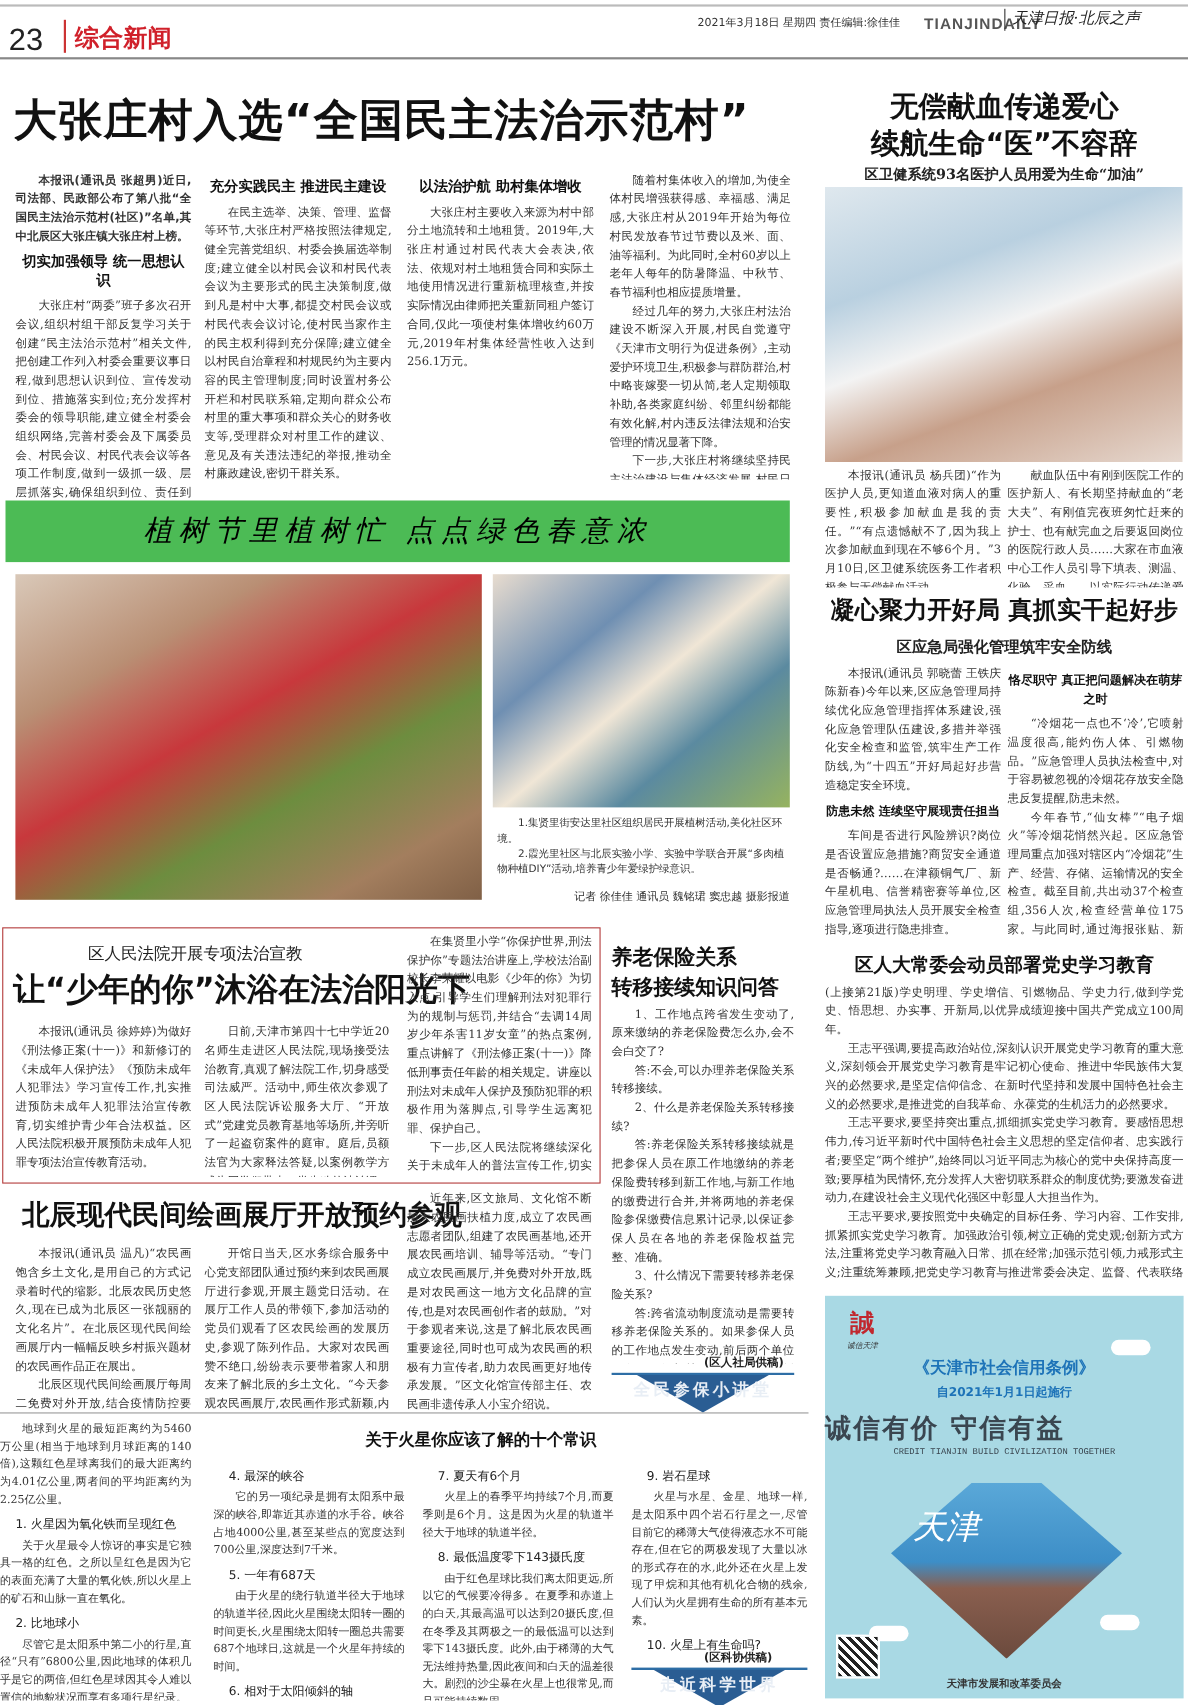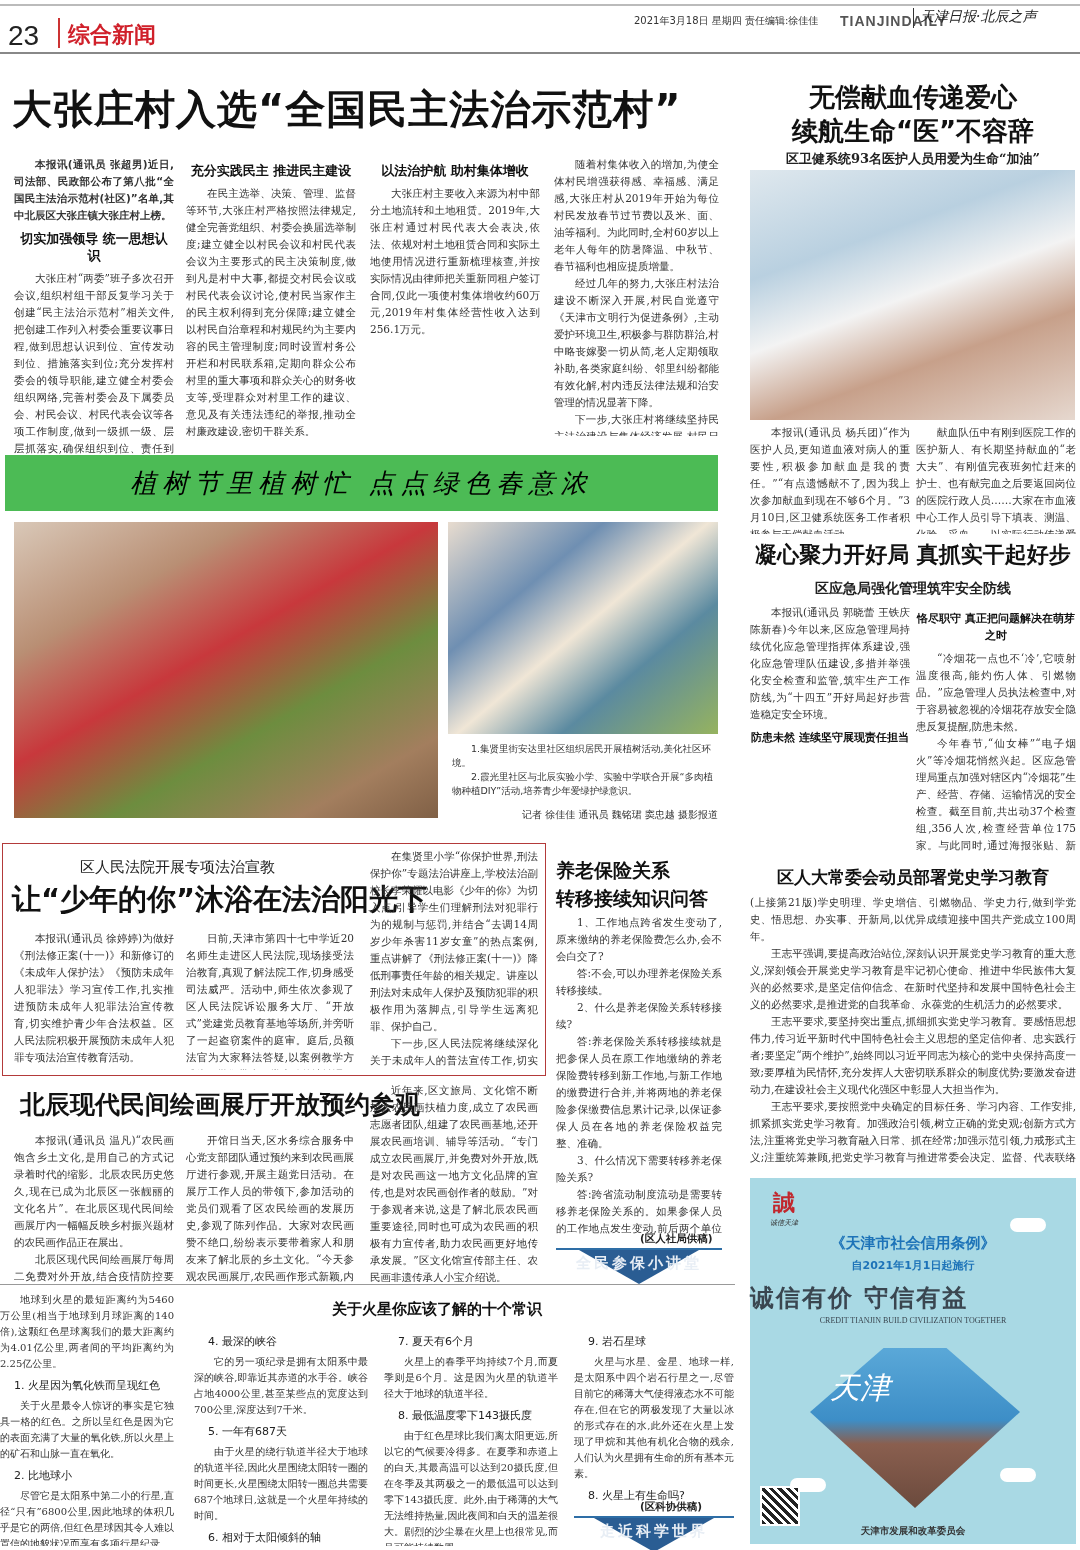--- a/index.html
+++ b/index.html
@@ -35,21 +35,21 @@
 .paint-h{left:20px;top:1088px;font-family:"DejaVu Sans",sans-serif;font-weight:bold;font-size:25px;color:#111}
 .mars-h{left:332px;top:1300px;font-family:"DejaVu Sans",sans-serif;font-weight:bold;font-size:15px;color:#111}
 .mars-sub{font-family:"DejaVu Sans",sans-serif;font-size:11px;color:#222;margin:6px 0 4px 14px}
 .ribbon{height:38px;background:linear-gradient(to bottom,#2e6ea6 0%,#2e6ea6 6%,transparent 6%)}
 .ribbon-tri{position:absolute;left:50%;top:2px;transform:translateX(-50%);width:0;height:0;border-left:60px solid transparent;border-right:60px solid transparent;border-top:34px solid #2a5d93}
 .ribbon-text{position:absolute;left:0;right:0;top:6px;text-align:center;font-family:"DejaVu Sans",sans-serif;font-weight:bold;font-size:15px;color:#e8eef5;letter-spacing:3px}
 .ad{left:750px;top:1178px;width:326px;height:366px;background:#a9d9e4}
 .ad-title{position:absolute;left:0;right:0;top:56px;text-align:center;font-family:"DejaVu Sans",sans-serif;font-weight:bold;font-size:15px;color:#1d73b8}
 .ad-date{position:absolute;left:0;right:0;top:80px;text-align:center;font-family:"DejaVu Sans",sans-serif;font-weight:bold;font-size:11px;color:#1d73b8}
 .ad-slogan{position:absolute;left:0;right:0;top:104px;font-family:"DejaVu Sans",sans-serif;font-weight:bold;font-size:24px;color:#3a4650;letter-spacing:2px}
-.ad-en{position:absolute;left:0;right:0;top:138px;text-align:center;font-family:Liberation Serif, serif;font-size:8px;color:#3a4650}
+.ad-en{position:absolute;left:0;right:0;top:138px;text-align:center;font-family:Liberation Mono, monospace;font-size:8px;color:#3a4650}
 .ad-footer{position:absolute;left:0;right:0;bottom:6px;text-align:center;font-family:"DejaVu Sans",sans-serif;font-weight:bold;font-size:9.5px;color:#333}
 .ad-logo{position:absolute;left:12px;top:10px;width:44px;height:36px;text-align:center}
 .ad-logo-glyph{font-family:"DejaVu Sans",sans-serif;font-weight:bold;font-size:22px;color:#c1272d}
 .ad-logo-text{font-family:"DejaVu Serif",serif;font-style:italic;font-size:7px;color:#333}
 .ad-city{position:absolute;left:60px;top:170px;width:210px;height:160px;background:linear-gradient(to bottom,#5aa8d8 0%,#3d8ec7 45%,#8a5f4f 60%,#6b4a3d 100%);clip-path:polygon(0 40%,35% 0,65% 0,100% 40%,50% 100%)}
 .ad-qr{position:absolute;left:10px;bottom:18px;width:40px;height:40px;background:repeating-linear-gradient(45deg,#222 0 3px,#fff 3px 6px);border:2px solid #fff}
 .ad-cloud{position:absolute;width:36px;height:14px;background:#fff;border-radius:10px}
 .hr{height:1px;background:#999}
 </style>
 </head>
@@ -108,20 +108,21 @@
   <p style="text-indent:2em">1.集贤里街安达里社区组织居民开展植树活动,美化社区环境。</p>
   <p style="text-indent:2em">2.霞光里社区与北辰实验小学、实验中学联合开展“多肉植物种植DIY”活动,培养青少年爱绿护绿意识。</p>
 </div>
 <div class="abs credit">记者 徐佳佳 通讯员 魏铭珺 窦忠越 摄影报道</div>
 
 <div class="abs" style="left:748px;top:540px;width:330px;text-align:center;font-family:'DejaVu Sans',sans-serif;font-weight:bold;font-size:22px;color:#111">凝心聚力开好局 真抓实干起好步</div>
 <div class="abs" style="left:748px;top:580px;width:330px;text-align:center;font-size:14px;font-weight:bold;color:#222">区应急局强化管理筑牢安全防线</div>
 <div class="abs body" style="left:750px;top:604px;width:160px;height:250px;overflow:hidden">
   <p>本报讯(通讯员 郭晓蕾 王铁庆 陈新春)今年以来,区应急管理局持续优化应急管理指挥体系建设,强化应急管理队伍建设,多措并举强化安全检查和监管,筑牢生产工作防线,为“十四五”开好局起好步营造稳定安全环境。</p>
   <div class="sub" style="font-size:11px">防患未然 连续坚守展现责任担当</div>
+  <p>车间是否进行风险辨识?岗位是否设置应急措施?商贸安全通道是否畅通?……在津额铜气厂、新午星机电、信誉精密赛等单位,区应急管理局执法人员开展安全检查指导,逐项进行隐患排查。</p>
 
 </div>
 <div class="abs body" style="left:916px;top:604px;width:160px;height:250px;overflow:hidden">
   <div class="sub" style="font-size:11px">恪尽职守 真正把问题解决在萌芽之时</div>
   <p>“冷烟花一点也不‘冷’,它喷射温度很高,能灼伤人体、引燃物品。”应急管理人员执法检查中,对于容易被忽视的冷烟花存放安全隐患反复提醒,防患未然。</p>
   <p>今年春节,“仙女棒”“电子烟火”等冷烟花悄然兴起。区应急管理局重点加强对辖区内“冷烟花”生产、经营、存储、运输情况的安全检查。截至目前,共出动37个检查组,356人次,检查经营单位175家。与此同时,通过海报张贴、新媒体发布等多形式宣传,引导居民不要购买及燃放,确保该项工作深入人心、落到实处。</p>
 </div>
 
 <div class="abs court-box"></div>
 <div class="abs court-sub">区人民法院开展专项法治宣教</div>
@@ -195,21 +196,21 @@
 </div>
 <div class="abs body" style="left:384px;top:1328px;width:174px;height:218px;overflow:hidden;font-size:10px;line-height:16px">
   <div class="mars-sub">7. 夏天有6个月</div>
   <p>火星上的春季平均持续7个月,而夏季则是6个月。这是因为火星的轨道半径大于地球的轨道半径。</p>
   <div class="mars-sub">8. 最低温度零下143摄氏度</div>
   <p>由于红色星球比我们离太阳更远,所以它的气候要冷得多。在夏季和赤道上的白天,其最高温可以达到20摄氏度,但在冬季及其两极之一的最低温可以达到零下143摄氏度。此外,由于稀薄的大气无法维持热量,因此夜间和白天的温差很大。剧烈的沙尘暴在火星上也很常见,而且可能持续数周。</p>
 </div>
 <div class="abs body" style="left:574px;top:1328px;width:160px;height:180px;overflow:hidden;font-size:10px;line-height:16px">
   <div class="mars-sub">9. 岩石星球</div>
   <p>火星与水星、金星、地球一样,是太阳系中四个岩石行星之一,尽管目前它的稀薄大气使得液态水不可能存在,但在它的两极发现了大量以冰的形式存在的水,此外还在火星上发现了甲烷和其他有机化合物的残余,人们认为火星拥有生命的所有基本元素。</p>
-  <div class="mars-sub">8. 火星上有生命吗?</div>
+  <div class="mars-sub">10. 火星上有生命吗?</div>
 
 </div>
 <div class="abs" style="left:640px;top:1500px;font-family:'DejaVu Sans',sans-serif;font-weight:bold;font-size:10.5px;color:#222">(区科协供稿)</div>
 <div class="abs ribbon" style="left:574px;top:1516px;width:160px;position:absolute">
   <div class="ribbon-tri"></div>
   <div class="ribbon-text">走近科学世界</div>
 </div>
 
 <div class="abs ad">
   <div class="ad-logo">

